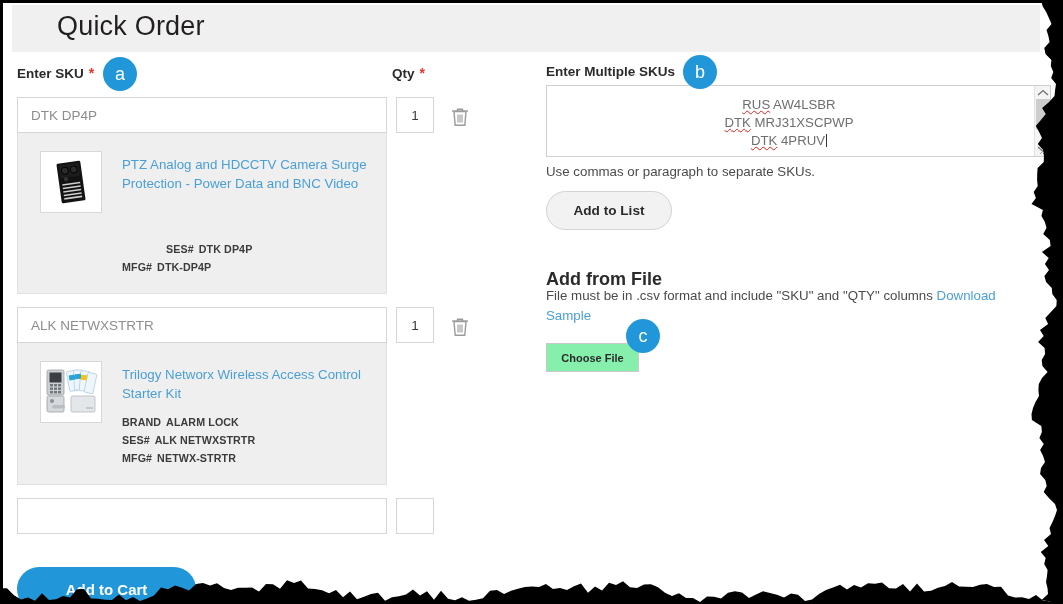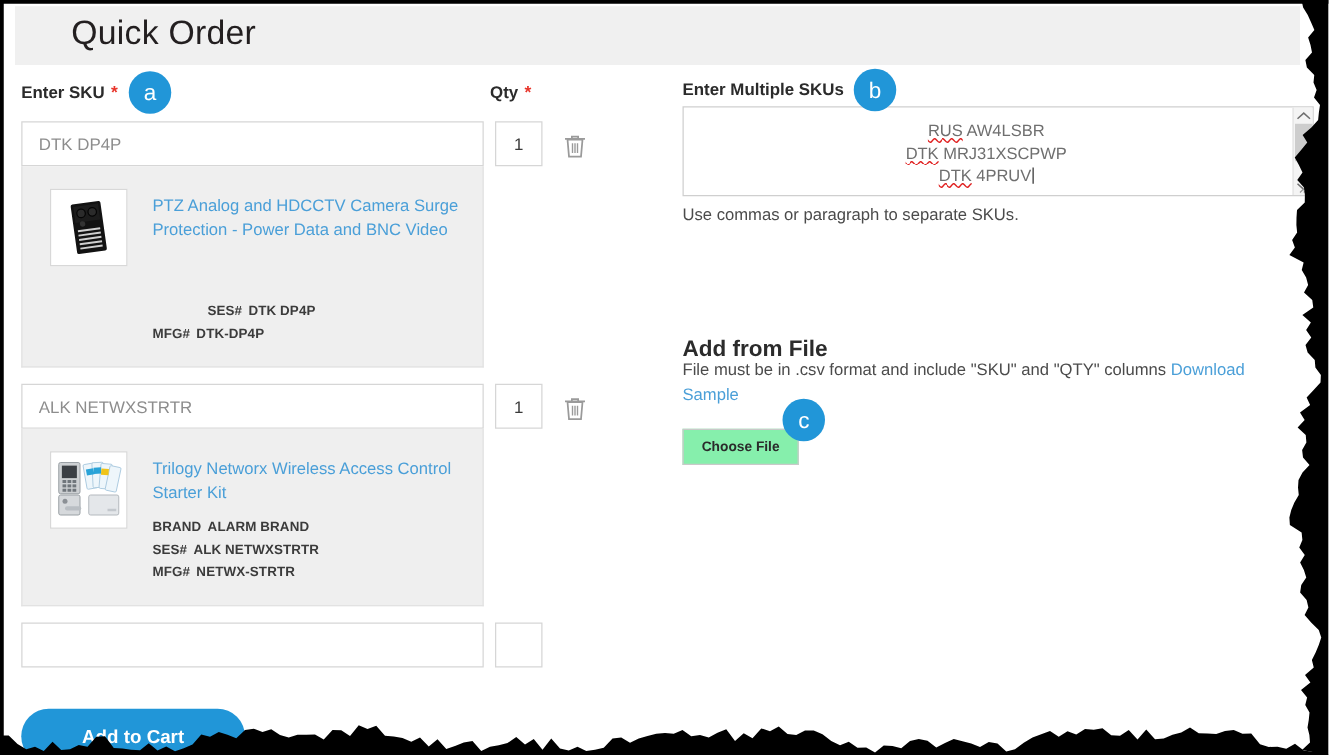--- a/index.html
+++ b/index.html
@@ -377,21 +377,21 @@
           <rect x="40" y="13" width="6" height="5" fill="#f0c419" transform="rotate(5 43 15)"></rect>
           <rect x="28" y="13" width="6" height="5" fill="#29a3d8" transform="rotate(-10 31 15)"></rect>
         </g>
 
         <rect x="30" y="34" width="24" height="16" rx="1.5" fill="#e4e7ea" stroke="#b4b9be" stroke-width="0.8"></rect>
         <rect x="45" y="45" width="7" height="2" fill="#c3c8cd"></rect>
       </svg>
     </div>
     <div class="prod-title" style="top:22px;">Trilogy Networx Wireless Access Control Starter Kit</div>
     <div class="prod-meta" style="top:70px;">
-      <span class="k">BRAND</span><span>ALARM BRAND</span>
+      <span class="k">BRAND</span><span>ALARM LOCK</span>
     </div>
     <div class="prod-meta" style="top:88px;">
       <span class="k">SES#</span><span>ALK NETWXSTRTR</span>
     </div>
     <div class="prod-meta" style="top:106px;">
       <span class="k">MFG#</span><span>NETWX-STRTR</span>
     </div>
   </div>
 
   <input class="sku-input" style="left: 17px; top: 498px;" value="">
@@ -418,20 +418,21 @@
         <path d="M2 2 L7 6.5 L12 2" stroke="#6f6f6f" stroke-width="1.2" fill="none"></path>
       </svg>
     </div>
     <svg class="ta-grip" viewBox="0 0 12 12">
       <path d="M11 3 L3 11 M11 6 L6 11 M11 9 L9 11" stroke="#9a9a9a" stroke-width="1" fill="none"></path>
     </svg>
   </div>
 
   <div class="hint-text" style="left:546px; top:164px;text-align:right;">Use commas or paragraph to separate SKUs.</div>
 
+  <button class="add-list-btn">Add to List</button>
 
   <div class="section-head" style="left:546px; top:269px;">Add from File</div>
 
   <div class="file-desc">
     <span>File must be in .csv format and include "SKU" and "QTY" columns </span><span class="link">Download Sample</span>
   </div>
 
   <button class="choose-file">Choose File</button>
   <div class="badge" style="left:626px; top:319px;">c</div>
 

